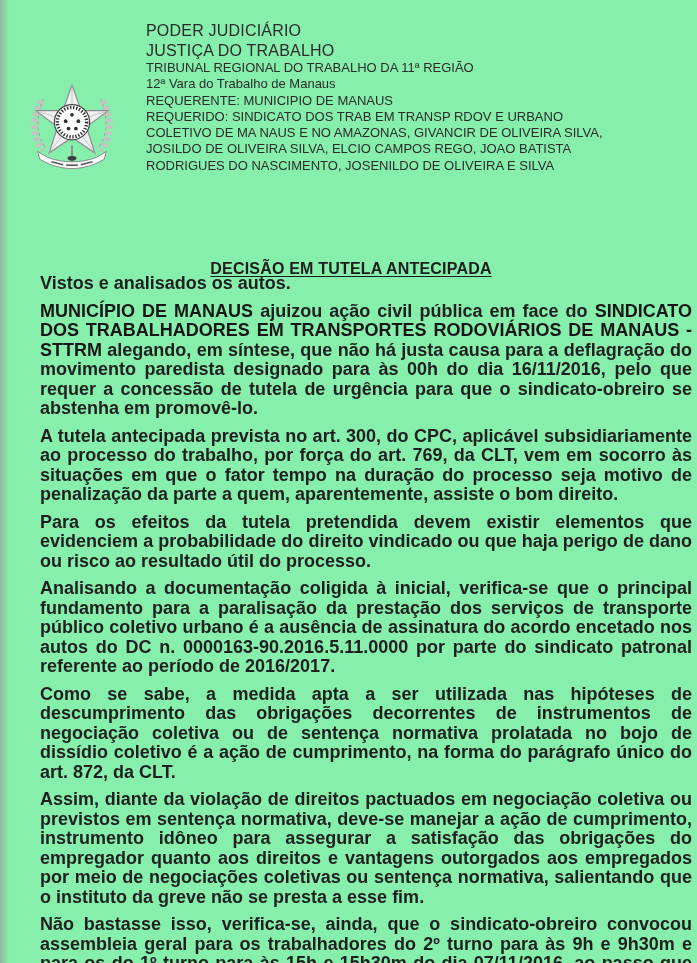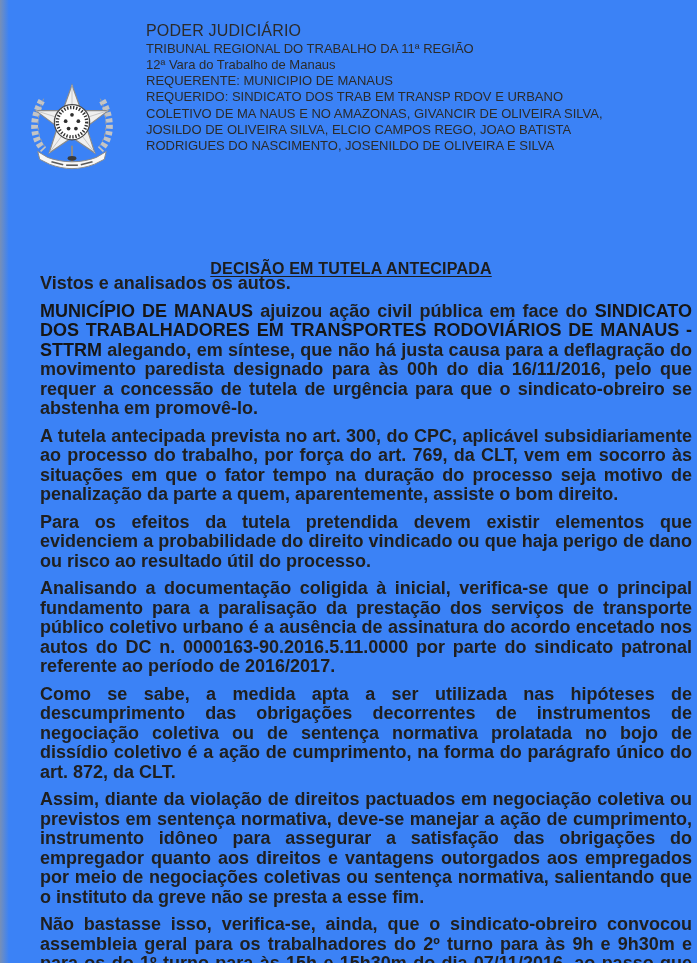--- a/index.html
+++ b/index.html
@@ -1,20 +1,20 @@
 <!DOCTYPE html>
 <html lang="pt"><head>
 <meta charset="utf-8">
 <style>
   html, body { margin: 0; padding: 0; background: #ffffff; }
   .page {
     position: relative;
     width: 697px;
     height: 963px;
-    background: #3b82f6;
+    background: #86efac;
     font-family: "Liberation Sans", sans-serif;
     color: #222222;
     overflow: hidden;
   }
   .edge-shadow {
     position: absolute;
     left: 0; top: 0; bottom: 0;
     width: 9px;
     background: linear-gradient(90deg, rgba(150,150,150,0.65), rgba(255,255,255,0));
     pointer-events: none;
@@ -114,20 +114,21 @@
         <line x1="24" y1="82.5" x2="36" y2="85.5"></line>
         <line x1="39" y1="86" x2="51" y2="86"></line>
         <line x1="54" y1="85.5" x2="66" y2="82.5"></line>
       </g>
       <ellipse cx="45" cy="79" rx="4.5" ry="2.4" fill="#3a3a3a"></ellipse>
     </svg>
   </div>
 
   <div class="header" id="header-lines">
       <div class="hl-large">PODER JUDICIÁRIO</div>
+      <div class="hl-large">JUSTIÇA DO TRABALHO</div>
       <div class="hl-small">TRIBUNAL REGIONAL DO TRABALHO DA 11ª REGIÃO</div>
       <div class="hl-small">12ª Vara do Trabalho de Manaus</div>
       <div class="hl-small">REQUERENTE: MUNICIPIO DE MANAUS</div>
       <div class="hl-small">REQUERIDO: SINDICATO DOS TRAB EM TRANSP RDOV E URBANO COLETIVO DE MA NAUS E NO AMAZONAS, GIVANCIR DE OLIVEIRA SILVA, JOSILDO DE OLIVEIRA SILVA, ELCIO CAMPOS REGO, JOAO BATISTA RODRIGUES DO NASCIMENTO, JOSENILDO DE OLIVEIRA E SILVA</div>
     </div>
 
   <div class="title">DECISÃO EM TUTELA ANTECIPADA</div>
 
   <div class="body" id="body-paragraphs">
       <p><span>Vistos e analisados os autos.</span></p>

